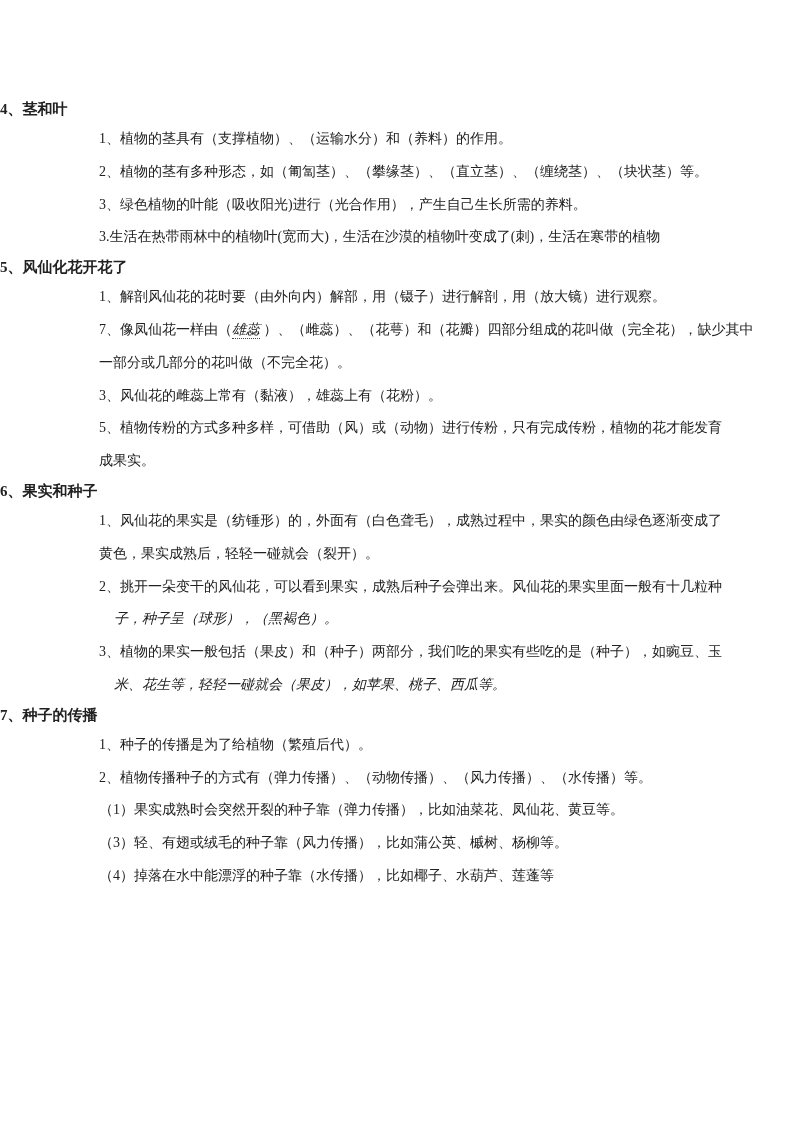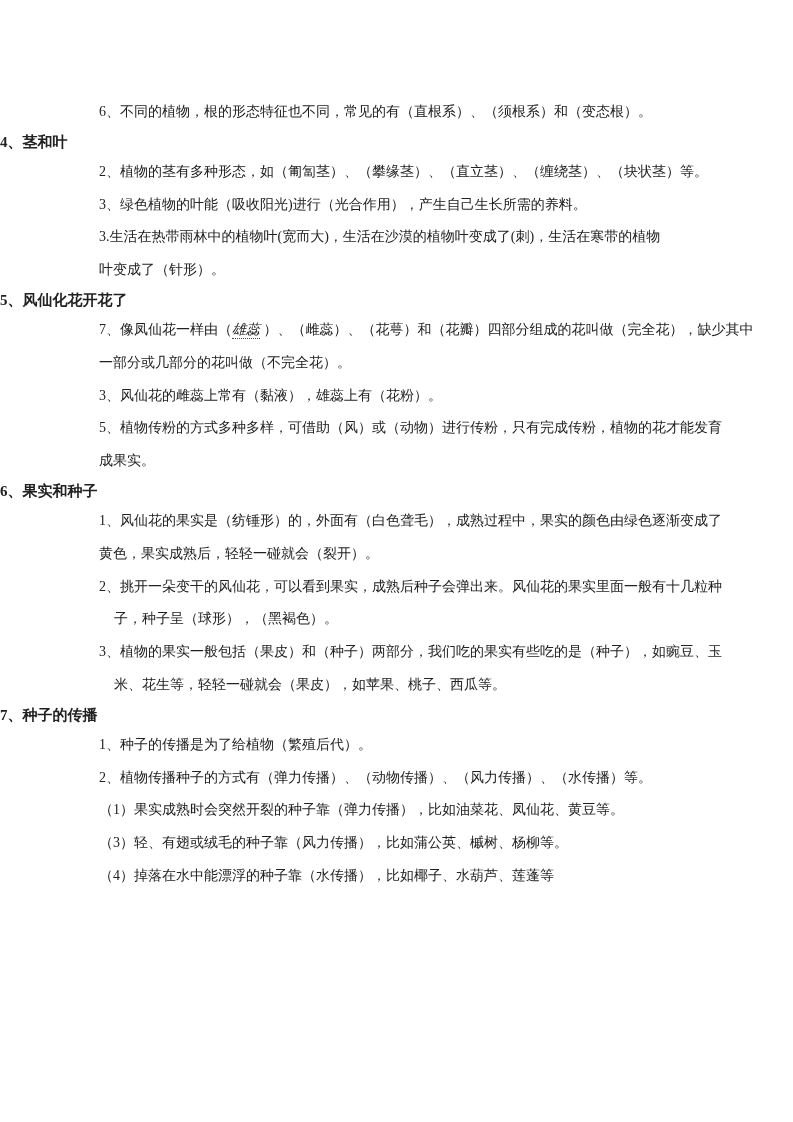--- a/index.html
+++ b/index.html
@@ -19,47 +19,48 @@
     color: #212121;
     overflow: hidden;
   }
   .line {
     line-height: 32.8px;
     height: 32.8px;
     white-space: nowrap;
   }
   .line.indent {
     padding-left: 15px;
+    font-style: italic;
   }
   .heading {
     line-height: 27px;
     height: 27px;
     font-weight: bold;
     font-size: 15px;
     margin-left: -99px;
     margin-right: -70px;
     white-space: nowrap;
   }
   .u {
     border-bottom: 1px dotted #444444;
     padding-bottom: 1px;
     font-style: italic;
   }
 </style>
 </head>
 <body>
 
 <div class="page">
-    <div class="line"><span>6、不同的植物，根的形态特征也不同，常见的有（直根系）、（须根系）和（变态根）。</span></div>
     <div class="heading"><span>4、茎和叶</span></div>
+    <div class="line"><span>1、植物的茎具有（支撑植物）、（运输水分）和（养料）的作用。</span></div>
     <div class="line"><span>2、植物的茎有多种形态，如（匍匐茎）、（攀缘茎）、（直立茎）、（缠绕茎）、（块状茎）等。</span></div>
     <div class="line"><span>3、绿色植物的叶能（吸收阳光)进行（光合作用），产生自己生长所需的养料。</span></div>
     <div class="line"><span>3.生活在热带雨林中的植物叶(宽而大)，生活在沙漠的植物叶变成了(刺)，生活在寒带的植物</span></div>
-    <div class="line"><span>叶变成了（针形）。</span></div>
     <div class="heading"><span>5、风仙化花开花了</span></div>
+    <div class="line"><span>1、解剖风仙花的花时要（由外向内）解部，用（镊子）进行解剖，用（放大镜）进行观察。</span></div>
     <div class="line"><span>7、像凤仙花一样由（</span><span class="u">雄蕊</span><span> ）、（雌蕊）、（花萼）和（花瓣）四部分组成的花叫做（完全花），缺少其中</span></div>
     <div class="line"><span>一部分或几部分的花叫做（不完全花）。</span></div>
     <div class="line"><span>3、风仙花的雌蕊上常有（黏液），雄蕊上有（花粉）。</span></div>
     <div class="line"><span>5、植物传粉的方式多种多样，可借助（风）或（动物）进行传粉，只有完成传粉，植物的花才能发育</span></div>
     <div class="line"><span>成果实。</span></div>
     <div class="heading"><span>6、果实和种子</span></div>
     <div class="line"><span>1、风仙花的果实是（纺锤形）的，外面有（白色聋毛），成熟过程中，果实的颜色由绿色逐渐变成了</span></div>
     <div class="line"><span>黄色，果实成熟后，轻轻一碰就会（裂开）。</span></div>
     <div class="line"><span>2、挑开一朵变干的风仙花，可以看到果实，成熟后种子会弹出来。风仙花的果实里面一般有十几粒种</span></div>
     <div class="line indent"><span>子，种子呈（球形），（黑褐色）。</span></div>

